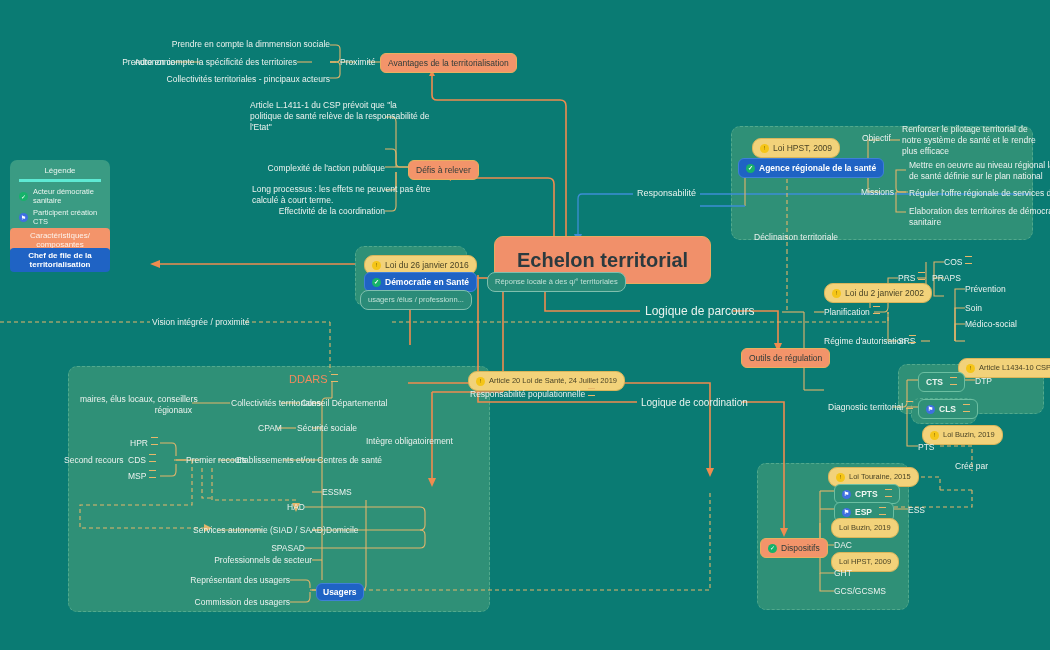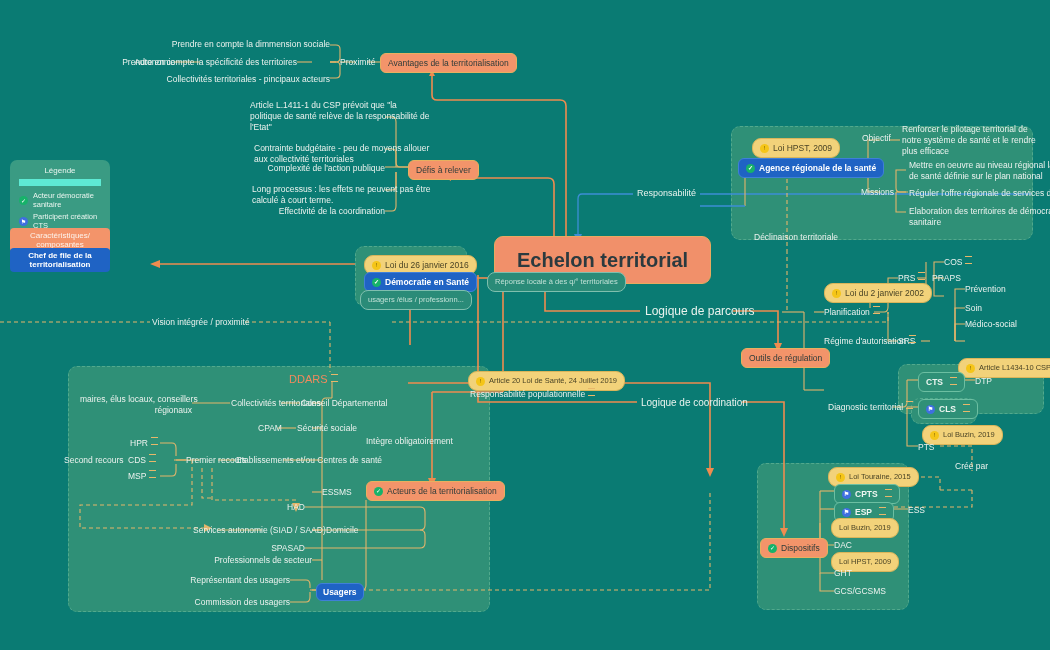--- a/index.html
+++ b/index.html
@@ -17,21 +17,21 @@
   .n-green{background:#2f9077;border:1.2px solid #6cbfa2;color:#eef6f1;}
   .n-grey{background:#2a8b78;border:1.2px solid #7fbfae;color:#bfe0d5;border-radius:8px;font-size:7.5px;}
   .n-center{background:#f1906a;border:1.6px solid #e9a95f;border-radius:9px;color:#2b3a3f;
             font-size:20px;font-weight:bold;padding:17px 22px;}
   .ic{width:9px;height:9px;border-radius:50%;display:inline-flex;align-items:center;
       justify-content:center;font-size:6px;color:#fff;flex:0 0 auto;}
   .ic-green{background:#17b26a;}
   .ic-blue{background:#3f6fe0;}
   .ic-yellow{background:#f5c518;color:#7a5c00;}
   .legend{position:absolute;background:#3a9b83;border-radius:7px;padding:6px 9px;width:100px;box-sizing:border-box;}
-  .legend-title{color:#eaf5ef;font-size:8px;text-align:center;padding-bottom:4px;border-bottom:7px solid #5eead4;margin-bottom:5px;}
+  .legend-title{color:#eaf5ef;font-size:8px;text-align:center;padding-bottom:4px;border-bottom:3px solid #5eead4;margin-bottom:5px;}
   .legend-row{display:flex;align-items:center;gap:5px;color:#eaf5ef;font-size:7.5px;margin:3px 0;}
   .legend-pill{position:absolute;border-radius:4px;font-size:8px;padding:3px 6px;box-sizing:border-box;width:100px;text-align:center;}
   .eq{display:inline-block;width:7px;height:6px;border-top:1.3px solid #e8b86a;border-bottom:1.3px solid #e8b86a;
       position:relative;top:-1px;margin-left:3px;}
   svg.wires{position:absolute;left:0;top:0;width:1050px;height:650px;pointer-events:none;}
   .w{fill:none;stroke:#e3b56b;stroke-width:1.1;}
   .wo{fill:none;stroke:#ef8c4f;stroke-width:1.6;}
   .wd{fill:none;stroke:#e3b56b;stroke-width:1.1;stroke-dasharray:4 3;}
   .wb{fill:none;stroke:#3d8ed6;stroke-width:1.3;}
 </style>
@@ -232,22 +232,20 @@
   <div class="lbl" style="left:340px;top:57px;">Proximité</div>
   <div class="lbl r" style="left:110px;top:57px;width:65px;">Autonomie</div>
   <div class="lbl r" style="left:120px;top:39px;width:210px;">Prendre en compte la dimmension sociale</div>
   <div class="lbl r" style="left:120px;top:57px;width:177px;">Prendre en compte la spécificité des territoires</div>
   <div class="lbl r" style="left:120px;top:74px;width:210px;">Collectivités territoriales - pincipaux acteurs</div>
 
   <div class="node n-orange" style="left:408px;top:160px;">Défis à relever</div>
   <div class="lbl" style="left:250px;top:100px;width:135px;">Article L.1411-1 du CSP prévoit que "la
 politique de santé relève de la responsabilité de
 l'Etat"</div>
-  <div class="lbl" style="left:254px;top:143px;width:132px;">Contrainte budgétaire - peu de moyens allouer
-aux collectivité territoriales</div>
   <div class="lbl r" style="left:230px;top:163px;width:155px;">Complexité de l'action publique</div>
   <div class="lbl" style="left:252px;top:184px;width:134px;">Long processus : les effets ne peuvent pas être
 calculé à court terme.</div>
   <div class="lbl r" style="left:240px;top:206px;width:145px;">Effectivité de la coordination</div>
 
   <div class="node n-yellow" style="left:364px;top:255px;">
     <span class="ic ic-yellow">!</span>
     <span>Loi du 26 janvier 2016</span>
   </div>
   <div class="node n-blue" style="left:364px;top:272px;">
@@ -283,24 +281,20 @@
   <div class="lbl" style="left:366px;top:436px;">Intègre obligatoirement</div>
 
   <div class="node n-yellow" style="left:468px;top:371px;font-size:7.5px;">
     <span class="ic ic-yellow">!</span>
     <span>Article 20 Loi de Santé, 24 Juillet 2019</span>
   </div>
   <div class="lbl" style="left:470px;top:389px;"><span>Responsabilité populationnelle</span><span class="eq"></span></div>
 
   <div class="node n-orange" style="left:741px;top:348px;">Outils de régulation</div>
 
-  <div class="node n-orange" style="left:366px;top:481px;">
-    <span class="ic ic-green">✓</span>
-    <span>Acteurs de la territorialisation</span>
-  </div>
 
   <div class="node n-yellow" style="left:824px;top:283px;">
     <span class="ic ic-yellow">!</span>
     <span>Loi du 2 janvier 2002</span>
   </div>
   <div class="lbl" style="left:824px;top:307px;"><span>Planification</span><span class="eq"></span></div>
   <div class="lbl" style="left:898px;top:273px;"><span>PRS</span><span class="eq"></span></div>
   <div class="lbl" style="left:944px;top:257px;"><span>COS</span><span class="eq"></span></div>
   <div class="lbl" style="left:932px;top:273px;">PRAPS</div>
   <div class="lbl" style="left:898px;top:336px;">SRS</div>

